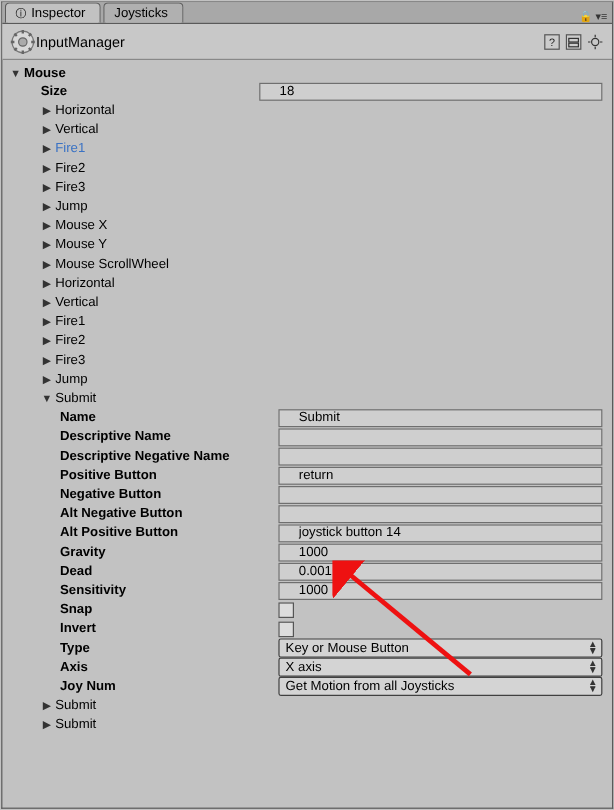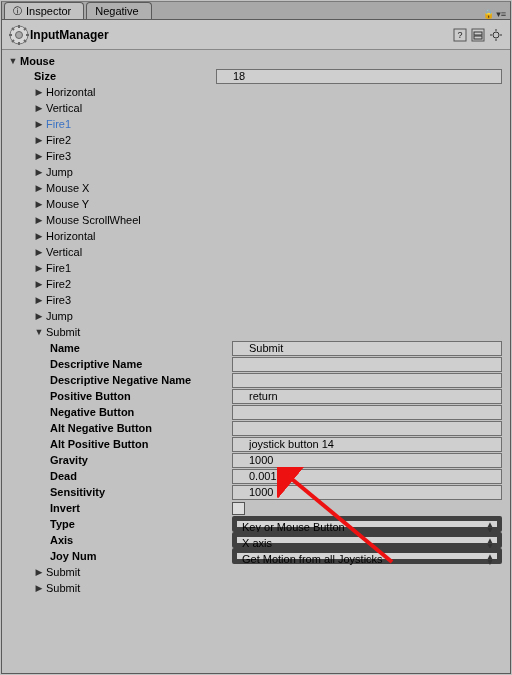--- a/index.html
+++ b/index.html
@@ -49,21 +49,21 @@
     display: flex; align-items: center;
     height: 30px;
     padding: 2px 6px;
     background: #c8c8c8;
     border-bottom: 1px solid #888;
   }
   .gear-icon {
     width: 22px; height: 22px;
     display: inline-flex; align-items: center; justify-content: center;
   }
-  .header-title { font-size: 12px; font-weight: bold; flex: 1; }
+  .header-title { font-size: 12px; font-weight: normal; flex: 1; }
   .header-tools { display: flex; gap: 2px; }
   .tool-btn {
     width: 16px; height: 16px;
     display: inline-flex; align-items: center; justify-content: center;
     font-size: 10px;
     cursor: default;
   }
   
   .body { flex: 1; overflow: auto; padding: 4px 2px; }
   .section-header {
@@ -91,26 +91,26 @@
     line-height: 13px;
   }
   .checkbox {
     width: 13px; height: 13px;
     border: 1px solid #555;
     background: #ddd;
   }
   .dropdown {
     width: 100%;
     height: 16px;
-    border: 5px solid #404040;
+    border: 1px solid #404040;
     background: #d4d4d4;
     font-size: 11px;
     padding: 0 24px 0 5px;
     position: relative;
-    display: flex; align-items: flex-start;
+    display: flex; align-items: center;
     border-radius: 2px;
   }
   .dropdown::after {
     content: "";
     position: absolute;
     right: 4px; top: 2px;
     width: 6px; height: 10px;
     background:
       linear-gradient(#333,#333) center/4px 1px no-repeat;
   }
@@ -139,21 +139,21 @@
 </head>
 <body>
 <div class="frame">
 
 <div class="tabstrip">
   <div class="tab active">
     <span style="font-size:9px">ⓘ</span>
     <span class="tabtext">Inspector</span>
   </div>
   <div class="tab">
-    <span class="tabtext">Negative</span>
+    <span class="tabtext">Joysticks</span>
   </div>
   <div class="tabstrip-spacer"></div>
   <div class="lock">
     <span>🔒</span>
     <span>▾≡</span>
   </div>
 </div>
 
 <div class="header">
   <span class="gear-icon">
@@ -314,20 +314,26 @@
             </div>
             <div class="row">
               <span class="row-label sub-label-indent">Dead</span>
               <span class="row-field"><input class="text-input" value="0.001" style=""></span>
             </div>
             <div class="row">
               <span class="row-label sub-label-indent">Sensitivity</span>
               <span class="row-field"><input class="text-input" value="1000" style=""></span>
             </div>
             <div class="row">
+              <span class="row-label sub-label-indent">Snap</span>
+              <span class="row-field">
+                <div class="checkbox"></div>
+              </span>
+            </div>
+            <div class="row">
               <span class="row-label sub-label-indent">Invert</span>
               <span class="row-field">
                 <div class="checkbox"></div>
               </span>
             </div>
             <div class="row">
               <span class="row-label sub-label-indent">Type</span>
               <span class="row-field">
                 <div class="dropdown">
                   <span>Key or Mouse Button</span>

